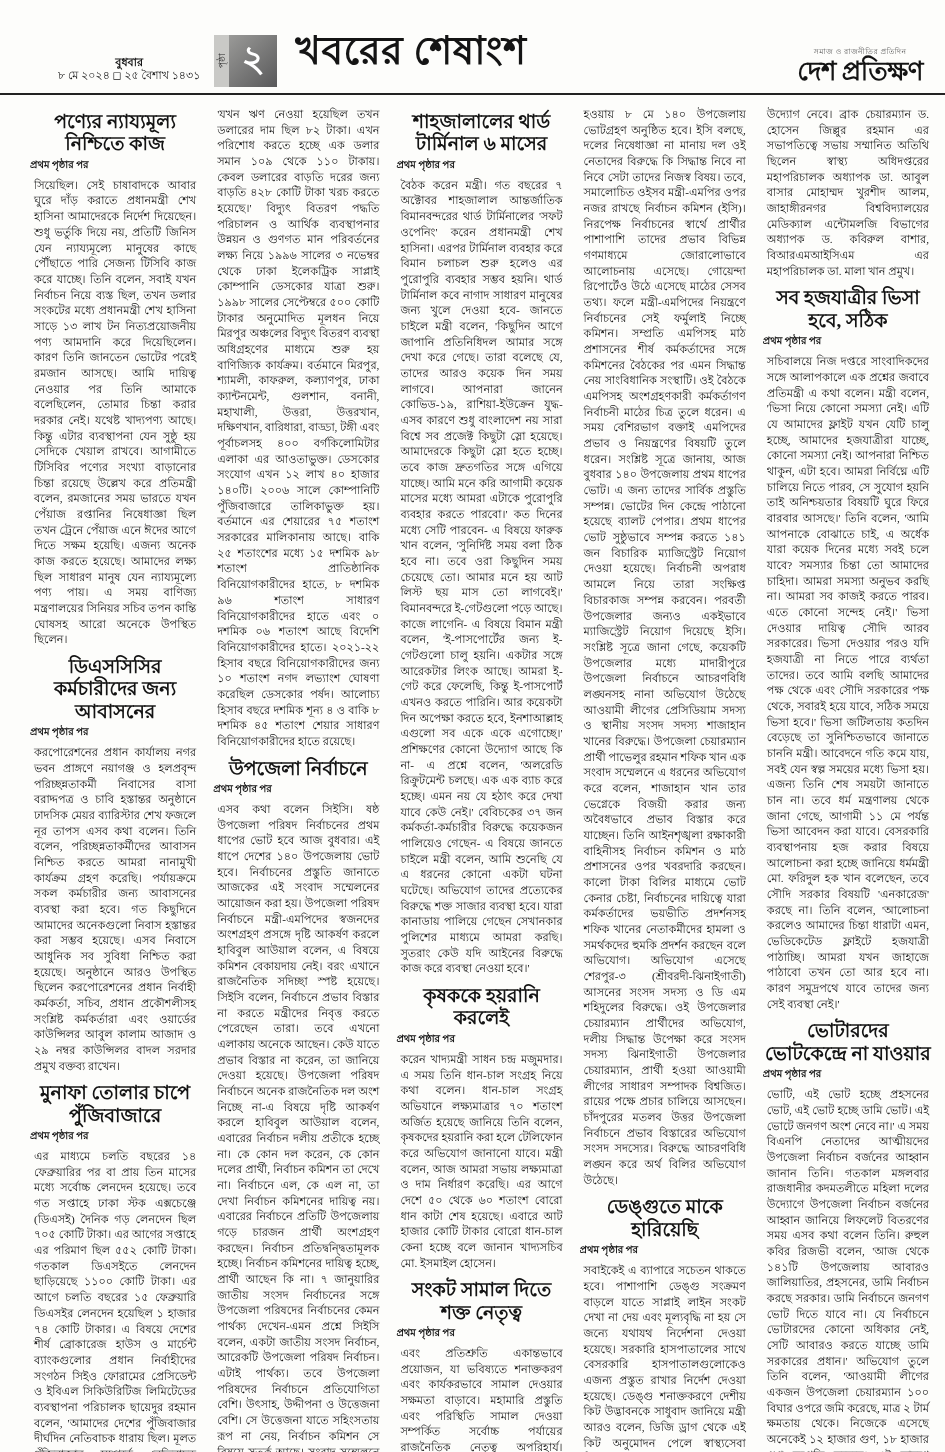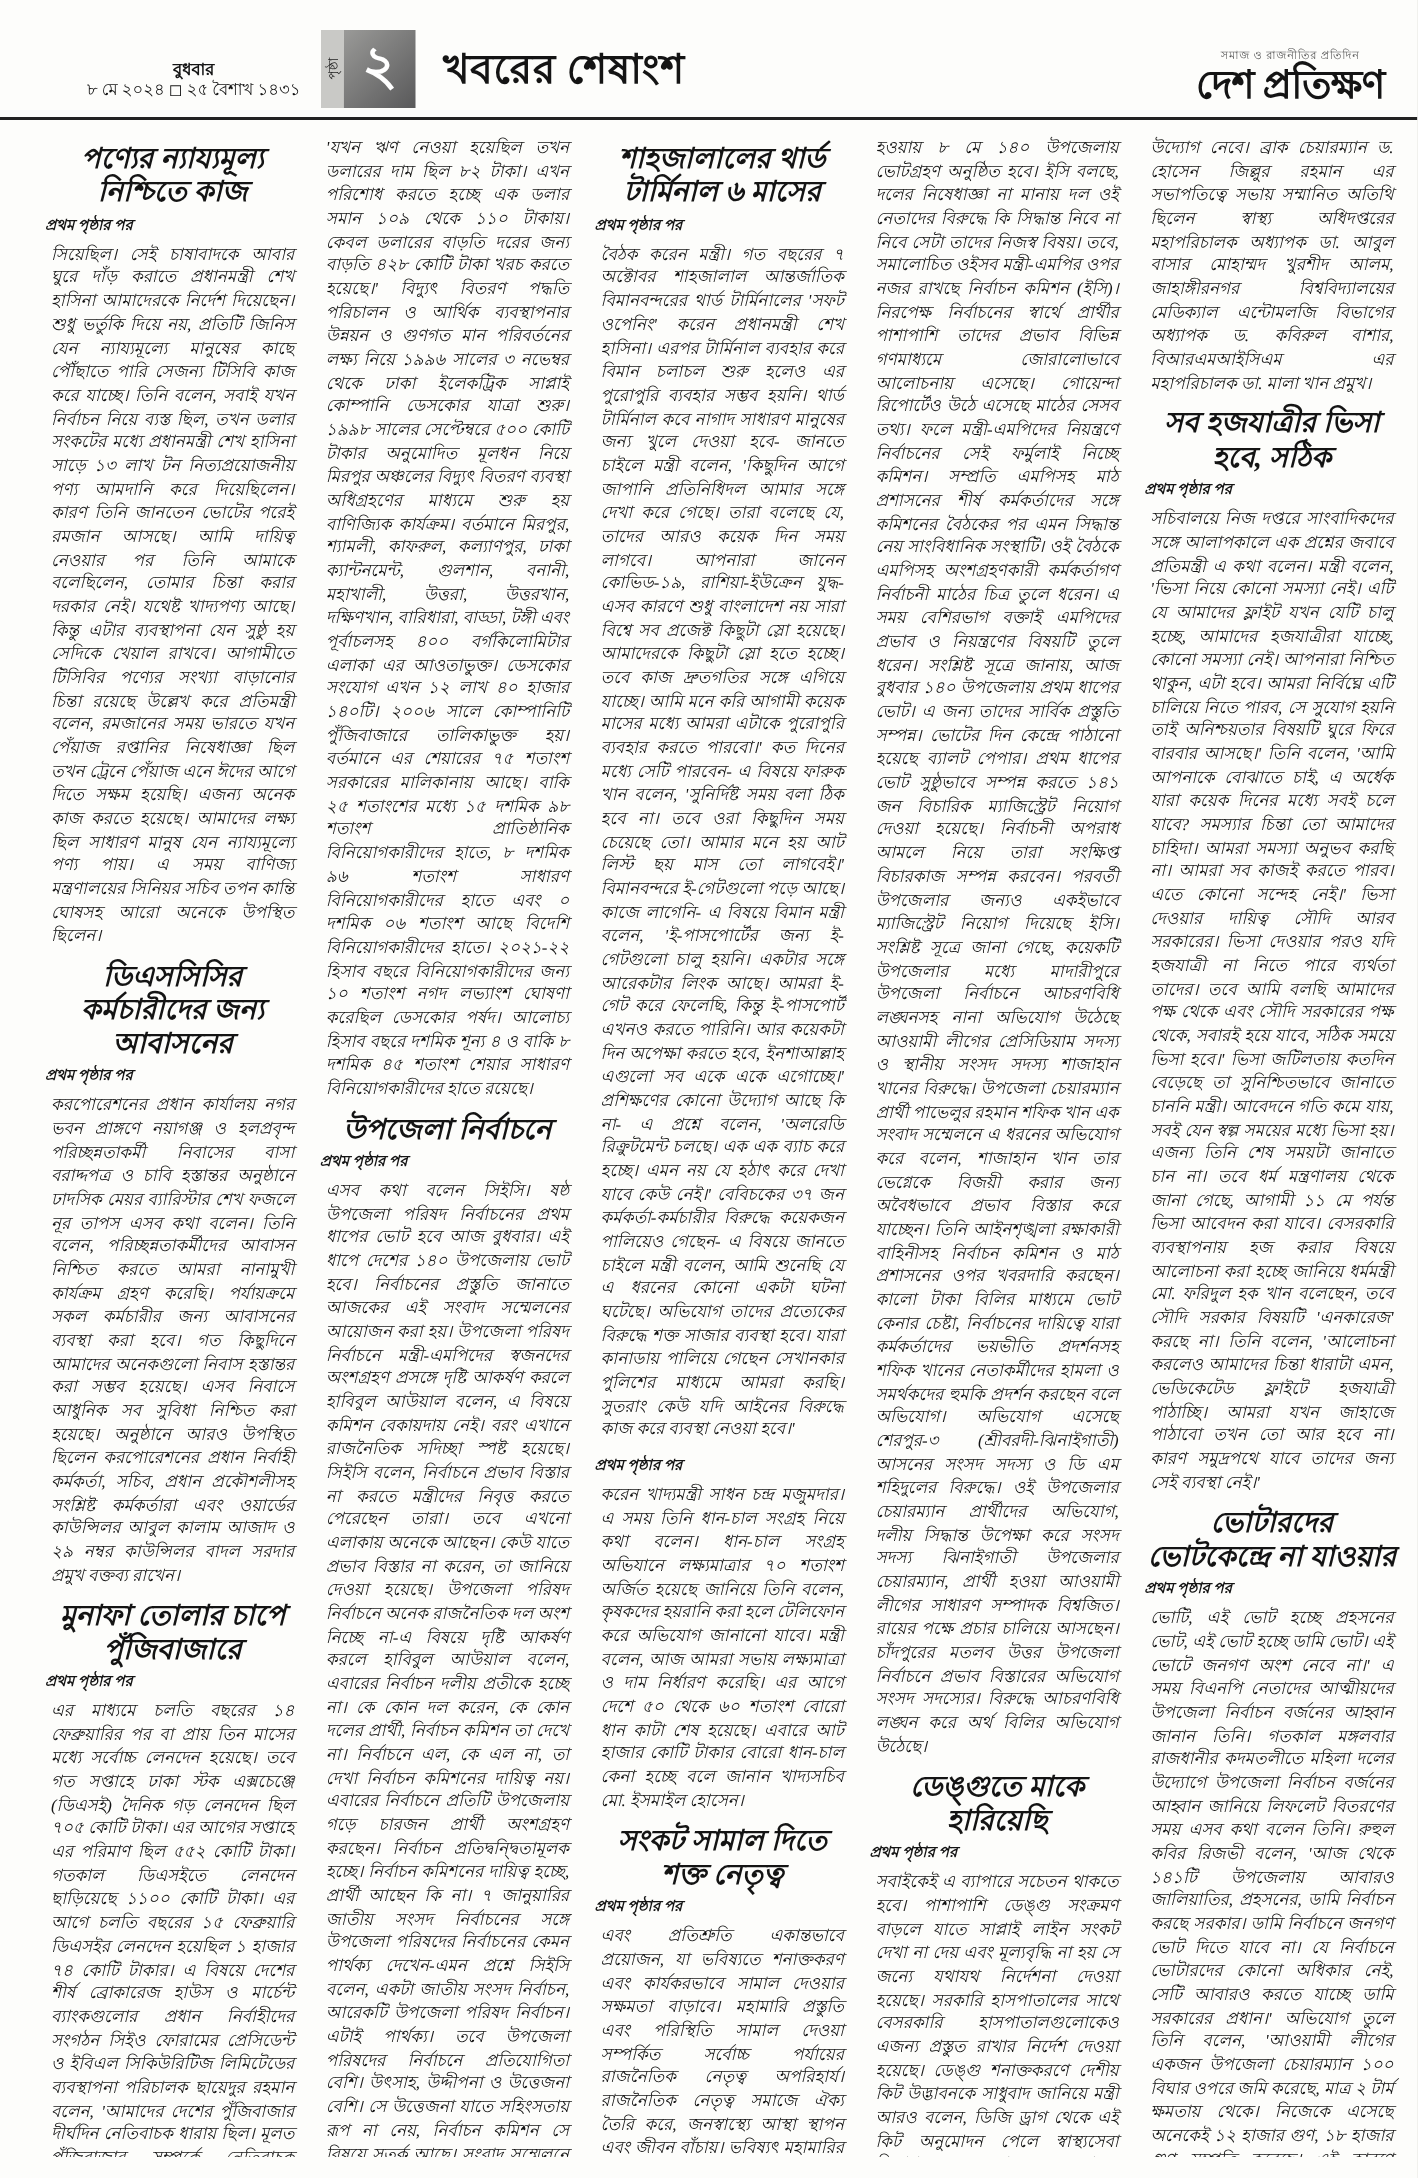--- a/index.html
+++ b/index.html
@@ -21,30 +21,30 @@
   .page-strip{
     width:15px;height:52px;background:#c9c9c6;color:#222;
     writing-mode:vertical-rl;transform:rotate(180deg);
     font-size:9px;display:flex;align-items:center;justify-content:center;
   }
   .page-num-box{
     width:48px;height:52px;background:linear-gradient(135deg,#9a9a98,#59595a);
     color:#fff;font-size:36px;font-weight:bold;
     display:flex;align-items:center;justify-content:center;
   }
-  .section-title{font-size:27px;font-weight:bold;margin-left:18px;padding-bottom:2px;letter-spacing:.5px;}
+  .section-title{font-size:39px;font-weight:bold;margin-left:18px;padding-bottom:2px;letter-spacing:.5px;}
   .spacer{flex:1;}
   .masthead-block{text-align:center;padding-bottom:2px;padding-right:6px;}
   .masthead-tagline{font-size:7.5px;color:#555;letter-spacing:.5px;margin-bottom:1px;}
   .masthead{font-size:26px;font-weight:900;letter-spacing:-.5px;line-height:1;}
   
   .page-body{
     display:flex;gap:13px;
     padding:8px 12px 0 30px;
-    height:1350px;overflow:hidden;font-style:italic;
+    height:1350px;overflow:hidden;
   }
   .col{flex:1;min-width:0;overflow:hidden;}
   .story{margin-bottom:7px;}
   .headline{
     font-size:19px;line-height:1.18;font-weight:bold;
     text-align:center;margin:8px 2px 1px 2px;
   }
   .kicker{font-size:10px;font-weight:bold;text-align:left;margin-bottom:3px;}
   .body-text{
     font-size:11.2px;line-height:1.40;text-align:justify;
@@ -105,20 +105,21 @@
       </article>
     </div>
 
     <div class="col">
       <article class="story">
         <h2 class="headline">শাহজালালের থার্ড টার্মিনাল ৬ মাসের</h2>
         <div class="kicker">প্রথম পৃষ্ঠার পর</div>
         <p class="body-text">বৈঠক করেন মন্ত্রী। গত বছরের ৭ অক্টোবর শাহজালাল আন্তর্জাতিক বিমানবন্দরের থার্ড টার্মিনালের 'সফট ওপেনিং' করেন প্রধানমন্ত্রী শেখ হাসিনা। এরপর টার্মিনাল ব্যবহার করে বিমান চলাচল শুরু হলেও এর পুরোপুরি ব্যবহার সম্ভব হয়নি। থার্ড টার্মিনাল কবে নাগাদ সাধারণ মানুষের জন্য খুলে দেওয়া হবে- জানতে চাইলে মন্ত্রী বলেন, 'কিছুদিন আগে জাপানি প্রতিনিধিদল আমার সঙ্গে দেখা করে গেছে। তারা বলেছে যে, তাদের আরও কয়েক দিন সময় লাগবে। আপনারা জানেন কোভিড-১৯, রাশিয়া-ইউক্রেন যুদ্ধ- এসব কারণে শুধু বাংলাদেশ নয় সারা বিশ্বে সব প্রজেক্ট কিছুটা স্লো হয়েছে। আমাদেরকে কিছুটা স্লো হতে হচ্ছে। তবে কাজ দ্রুতগতির সঙ্গে এগিয়ে যাচ্ছে। আমি মনে করি আগামী কয়েক মাসের মধ্যে আমরা এটাকে পুরোপুরি ব্যবহার করতে পারবো।' কত দিনের মধ্যে সেটি পারবেন- এ বিষয়ে ফারুক খান বলেন, 'সুনির্দিষ্ট সময় বলা ঠিক হবে না। তবে ওরা কিছুদিন সময় চেয়েছে তো। আমার মনে হয় আট লিস্ট ছয় মাস তো লাগবেই।' বিমানবন্দরে ই-গেটগুলো পড়ে আছে। কাজে লাগেনি- এ বিষয়ে বিমান মন্ত্রী বলেন, 'ই-পাসপোর্টের জন্য ই-গেটগুলো চালু হয়নি। একটার সঙ্গে আরেকটার লিংক আছে। আমরা ই-গেট করে ফেলেছি, কিন্তু ই-পাসপোর্ট এখনও করতে পারিনি। আর কয়েকটা দিন অপেক্ষা করতে হবে, ইনশাআল্লাহ এগুলো সব একে একে এগোচ্ছে।' প্রশিক্ষণের কোনো উদ্যোগ আছে কি না- এ প্রশ্নে বলেন, 'অলরেডি রিক্রুটমেন্ট চলছে। এক এক ব্যাচ করে হচ্ছে। এমন নয় যে হঠাৎ করে দেখা যাবে কেউ নেই।' বেবিচকের ৩৭ জন কর্মকর্তা-কর্মচারীর বিরুদ্ধে কয়েকজন পালিয়েও গেছেন- এ বিষয়ে জানতে চাইলে মন্ত্রী বলেন, আমি শুনেছি যে এ ধরনের কোনো একটা ঘটনা ঘটেছে। অভিযোগ তাদের প্রত্যেকের বিরুদ্ধে শক্ত সাজার ব্যবস্থা হবে। যারা কানাডায় পালিয়ে গেছেন সেখানকার পুলিশের মাধ্যমে আমরা করছি। সুতরাং কেউ যদি আইনের বিরুদ্ধে কাজ করে ব্যবস্থা নেওয়া হবে।'</p>
       </article>
       <article class="story">
+        <h2 class="headline">কৃষককে হয়রানি করলেই</h2>
         <div class="kicker">প্রথম পৃষ্ঠার পর</div>
         <p class="body-text">করেন খাদ্যমন্ত্রী সাধন চন্দ্র মজুমদার। এ সময় তিনি ধান-চাল সংগ্রহ নিয়ে কথা বলেন। ধান-চাল সংগ্রহ অভিযানে লক্ষ্যমাত্রার ৭০ শতাংশ অর্জিত হয়েছে জানিয়ে তিনি বলেন, কৃষকদের হয়রানি করা হলে টেলিফোন করে অভিযোগ জানানো যাবে। মন্ত্রী বলেন, আজ আমরা সভায় লক্ষ্যমাত্রা ও দাম নির্ধারণ করেছি। এর আগে দেশে ৫০ থেকে ৬০ শতাংশ বোরো ধান কাটা শেষ হয়েছে। এবারে আট হাজার কোটি টাকার বোরো ধান-চাল কেনা হচ্ছে বলে জানান খাদ্যসচিব মো. ইসমাইল হোসেন।</p>
       </article>
       <article class="story">
         <h2 class="headline">সংকট সামাল দিতে শক্ত নেতৃত্ব</h2>
         <div class="kicker">প্রথম পৃষ্ঠার পর</div>
         <p class="body-text">এবং প্রতিশ্রুতি একান্তভাবে প্রয়োজন, যা ভবিষ্যতে শনাক্তকরণ এবং কার্যকরভাবে সামাল দেওয়ার সক্ষমতা বাড়াবে। মহামারি প্রস্তুতি এবং পরিস্থিতি সামাল দেওয়া সম্পর্কিত সর্বোচ্চ পর্যায়ের রাজনৈতিক নেতৃত্ব অপরিহার্য। রাজনৈতিক নেতৃত্ব সমাজে ঐক্য তৈরি করে, জনস্বাস্থ্যে আস্থা স্থাপন এবং জীবন বাঁচায়। ভবিষ্যৎ মহামারির জটিলতাগুলো সঠিকভাবে সামাল দিতে এবং উপযোগী বিশ্বের জন্য শক্তিশালী ও দৃঢ় নেতৃত্ব দরকার বলে সরকারপ্রধান বলেন, জরাজীর্ণ বৈশ্বিক স্বাস্থ্য ব্যবস্থার সমস্যা সমাধানে বিশ্ব স্বাস্থ্য সংস্থার জন ও প্রযুক্তি এবং আর্থিক সক্ষমতা বাড়াতে সম্মানের অবশ্যই সম্মিলিত রাজনৈতিক সদিচ্ছা এবং সহায়তা লাগবে। তিনি বলেন, জনস্বাস্থ্য রক্ষায় এবং কোভিড-১৯ মোকাবিলায় অতীতের সাফল্য বিবেচনা করে বাংলাদেশ ভূমিকা অব্যাহত রাখবে।</p>
       </article>
 
     </div>

